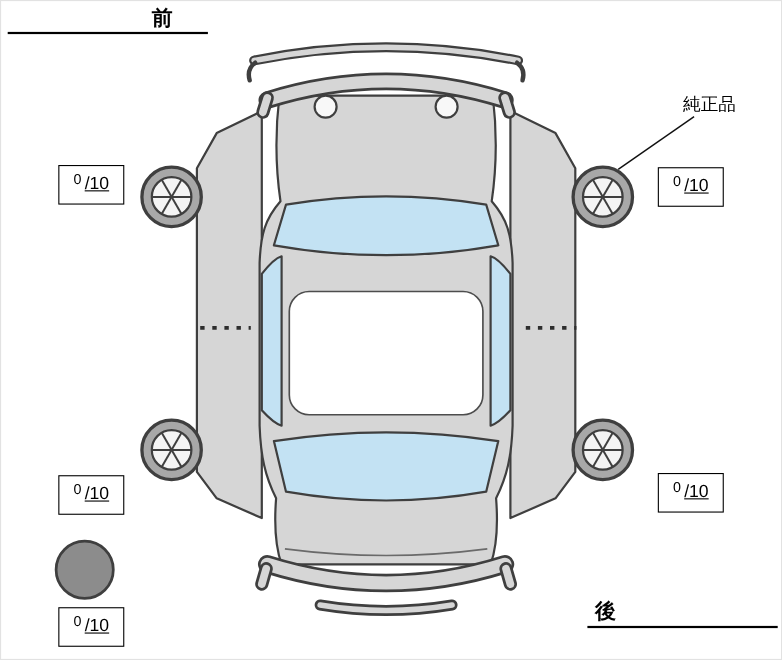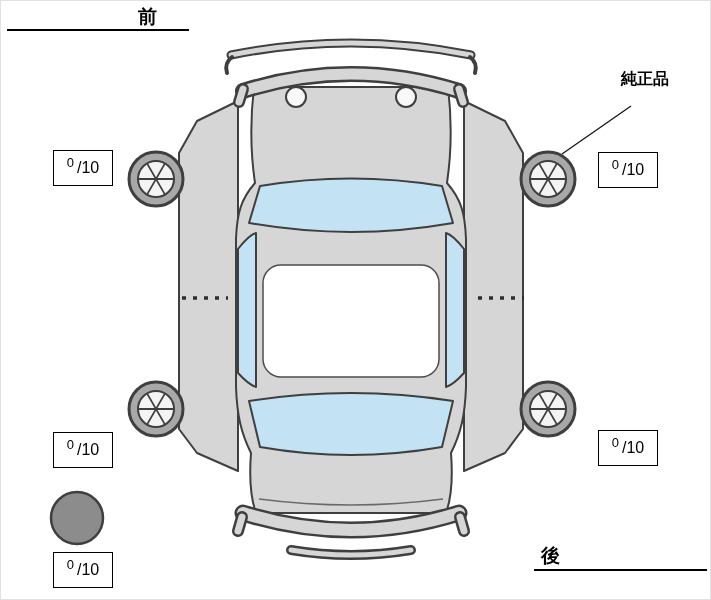--- a/index.html
+++ b/index.html
@@ -5,31 +5,31 @@
   html,body { margin:0; padding:0; background:#fff; }
   .canvas {
     position:relative; width:711px; height:600px; background:#ffffff;
     font-family:"Liberation Sans","DejaVu Sans",sans-serif; color:#000;
     border:1px solid #e2e2e2; box-sizing:border-box; overflow:hidden;
   }
   .art { position:absolute; left:0; top:0; }
   .jp-label { position:absolute; font-size:19px; font-weight:700; }
   .front-label { left:137px; top:3px; }
   .rear-label  { left:540px; top:542px; }
-  .genuine-label { left:620px; top:68px; font-size:16px; font-weight:700; }
+  .genuine-label { left:620px; top:84px; font-size:16px; font-weight:400; }
   .rule { position:absolute; border-top:2px solid #000; height:0; }
   .rule-front { left:6px;  top:28px;  width:182px; }
   .rule-rear  { left:533px; top:568px; width:173px; }
   .tread-box {
     position:absolute; width:60px; height:36px; background:#ffffff;
     border:1px solid #000; box-sizing:border-box;
     display:flex; align-items:center; justify-content:center; gap:3px;
   }
   .tread-num { font-size:13px; position:relative; top:-6px; }
-  .tread-den { font-size:16px; }
+  .tread-den { font-size:16px;text-decoration:underline; }
   .pos-fl { left:52px;  top:149px; }
   .pos-fr { left:597px; top:151px; }
   .pos-rl { left:52px;  top:431px; }
   .pos-rr { left:597px; top:429px; }
   .pos-sp { left:52px;  top:551px; }
 </style>
 </head>
 <body>
 
 <div class="canvas">

